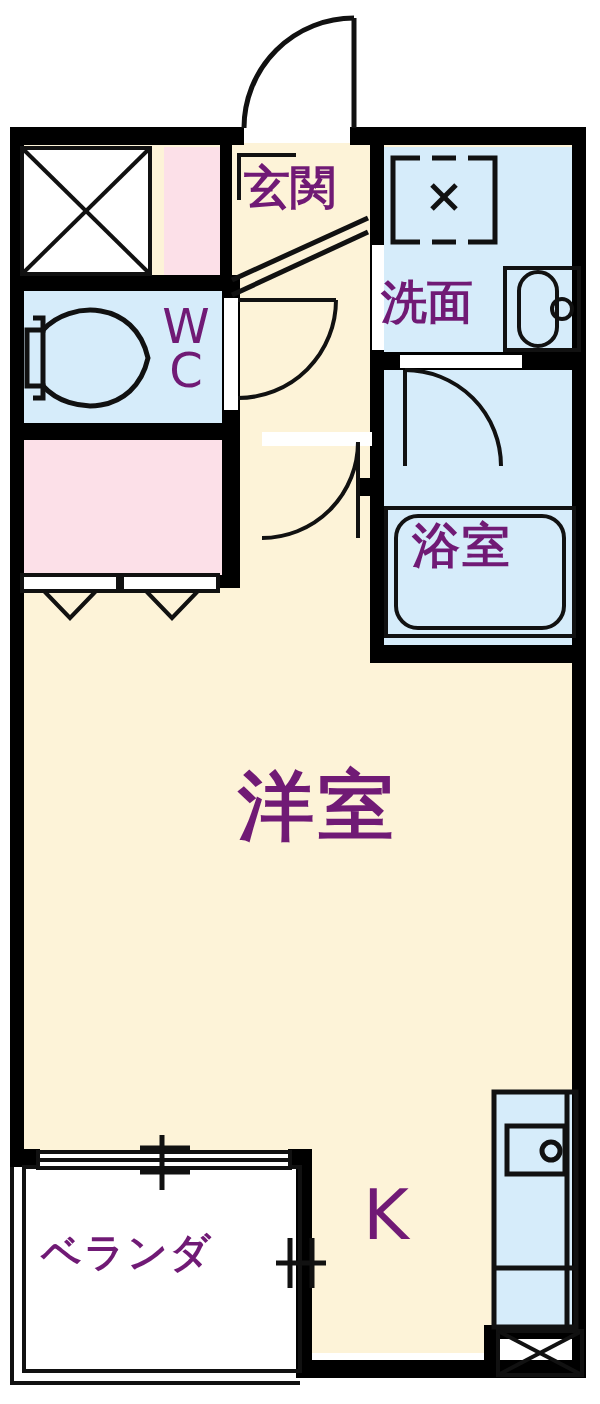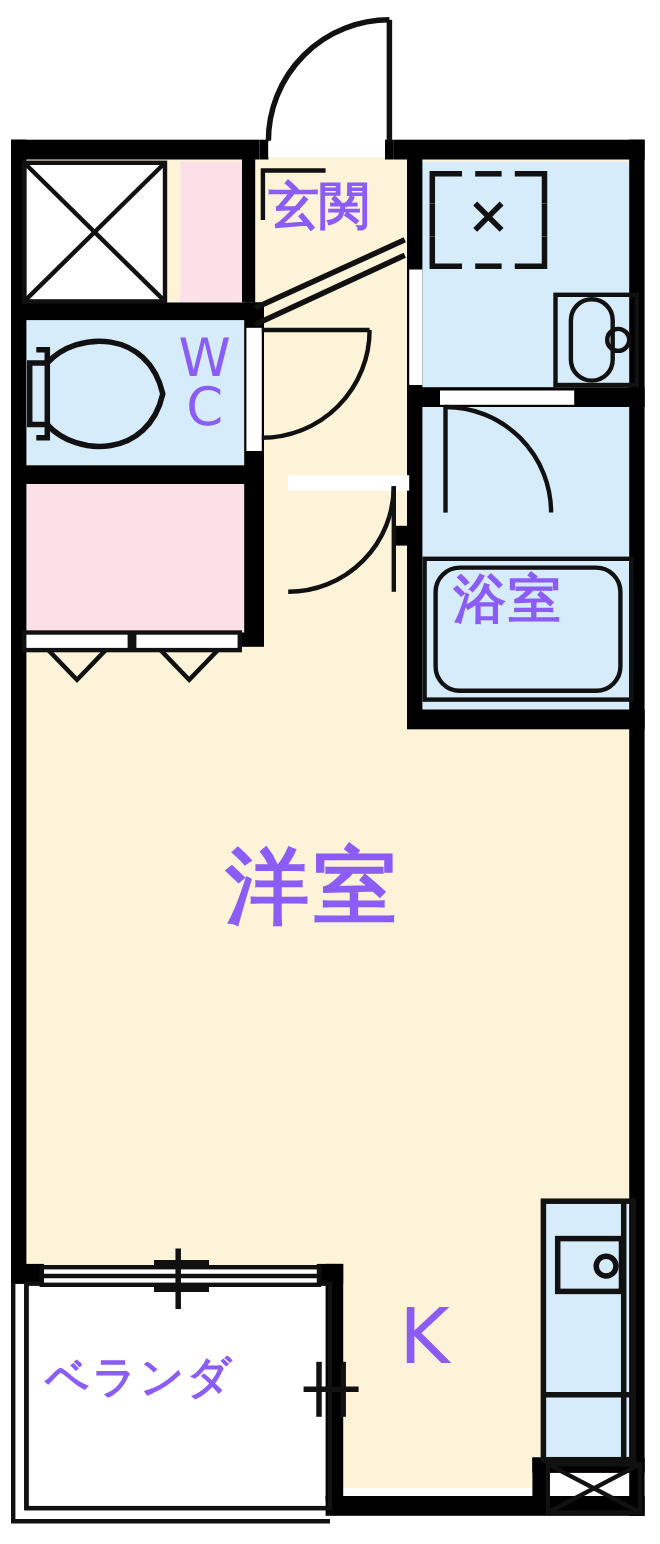--- a/index.html
+++ b/index.html
@@ -1,26 +1,26 @@
 <!DOCTYPE html>
 <html><head>
 <meta charset="utf-8">
 <style>
   html,body{margin:0;padding:0;background:#ffffff;}
   body{font-family:"DejaVu Sans","Liberation Sans",sans-serif;}
   #plan-root{position:relative;width:600px;height:1404px;background:#ffffff;overflow:hidden;}
   #plan-svg{position:absolute;left:0;top:0;}
-  .lbl{position:absolute;color:#8b5cf6;font-weight:700;line-height:1;white-space:nowrap;
+  .lbl{position:absolute;color:#701a75;font-weight:700;line-height:1;white-space:nowrap;
        font-family:"DejaVu Sans","Liberation Sans",sans-serif;}
   #label-genkan{left:244px;top:164px;font-size:46px;letter-spacing:0px;}
   #label-senmen{left:381px;top:279px;font-size:46px;letter-spacing:0px;}
   #label-wc{left:156px;top:304px;font-size:48px;line-height:0.92;font-weight:400;text-align:center;width:60px;}
   #label-cl{left:62px;top:486px;font-size:52px;font-weight:400;letter-spacing:14px;}
   #label-yokushitsu{left:412px;top:521px;font-size:48px;letter-spacing:2px;text-align:right;}
-  #label-youshitsu{left:205px;top:768px;font-size:76px;letter-spacing:4px;}
+  #label-youshitsu{left:238px;top:768px;font-size:76px;letter-spacing:4px;}
   #label-jou{left:192px;top:890px;font-size:80px;letter-spacing:0px;}
   #label-k{left:363px;top:1180px;font-size:70px;font-weight:400;}
   #label-veranda{left:41px;top:1232px;font-size:40px;letter-spacing:2px;}
 </style>
 </head>
 <body>
 
 <div id="plan-root">
 
   <svg id="plan-svg" width="600" height="1404" viewBox="0 0 600 1404">
@@ -216,20 +216,21 @@
     <g stroke="#111111" stroke-width="5" fill="none">
       <line x1="290" y1="1238" x2="290" y2="1288"></line>
       <line x1="312" y1="1238" x2="312" y2="1288"></line>
       <line x1="276" y1="1263" x2="326" y2="1263"></line>
     </g>
 
   </svg>
 
   <div class="lbl" id="label-genkan">玄関</div>
 
+  <div class="lbl" id="label-senmen">洗面</div>
 
   <div class="lbl" id="label-wc">
     <div>W</div>
     <div>C</div>
   </div>
 
 
   <div class="lbl" id="label-yokushitsu">浴室</div>
 
   <div class="lbl" id="label-youshitsu">洋室</div>

